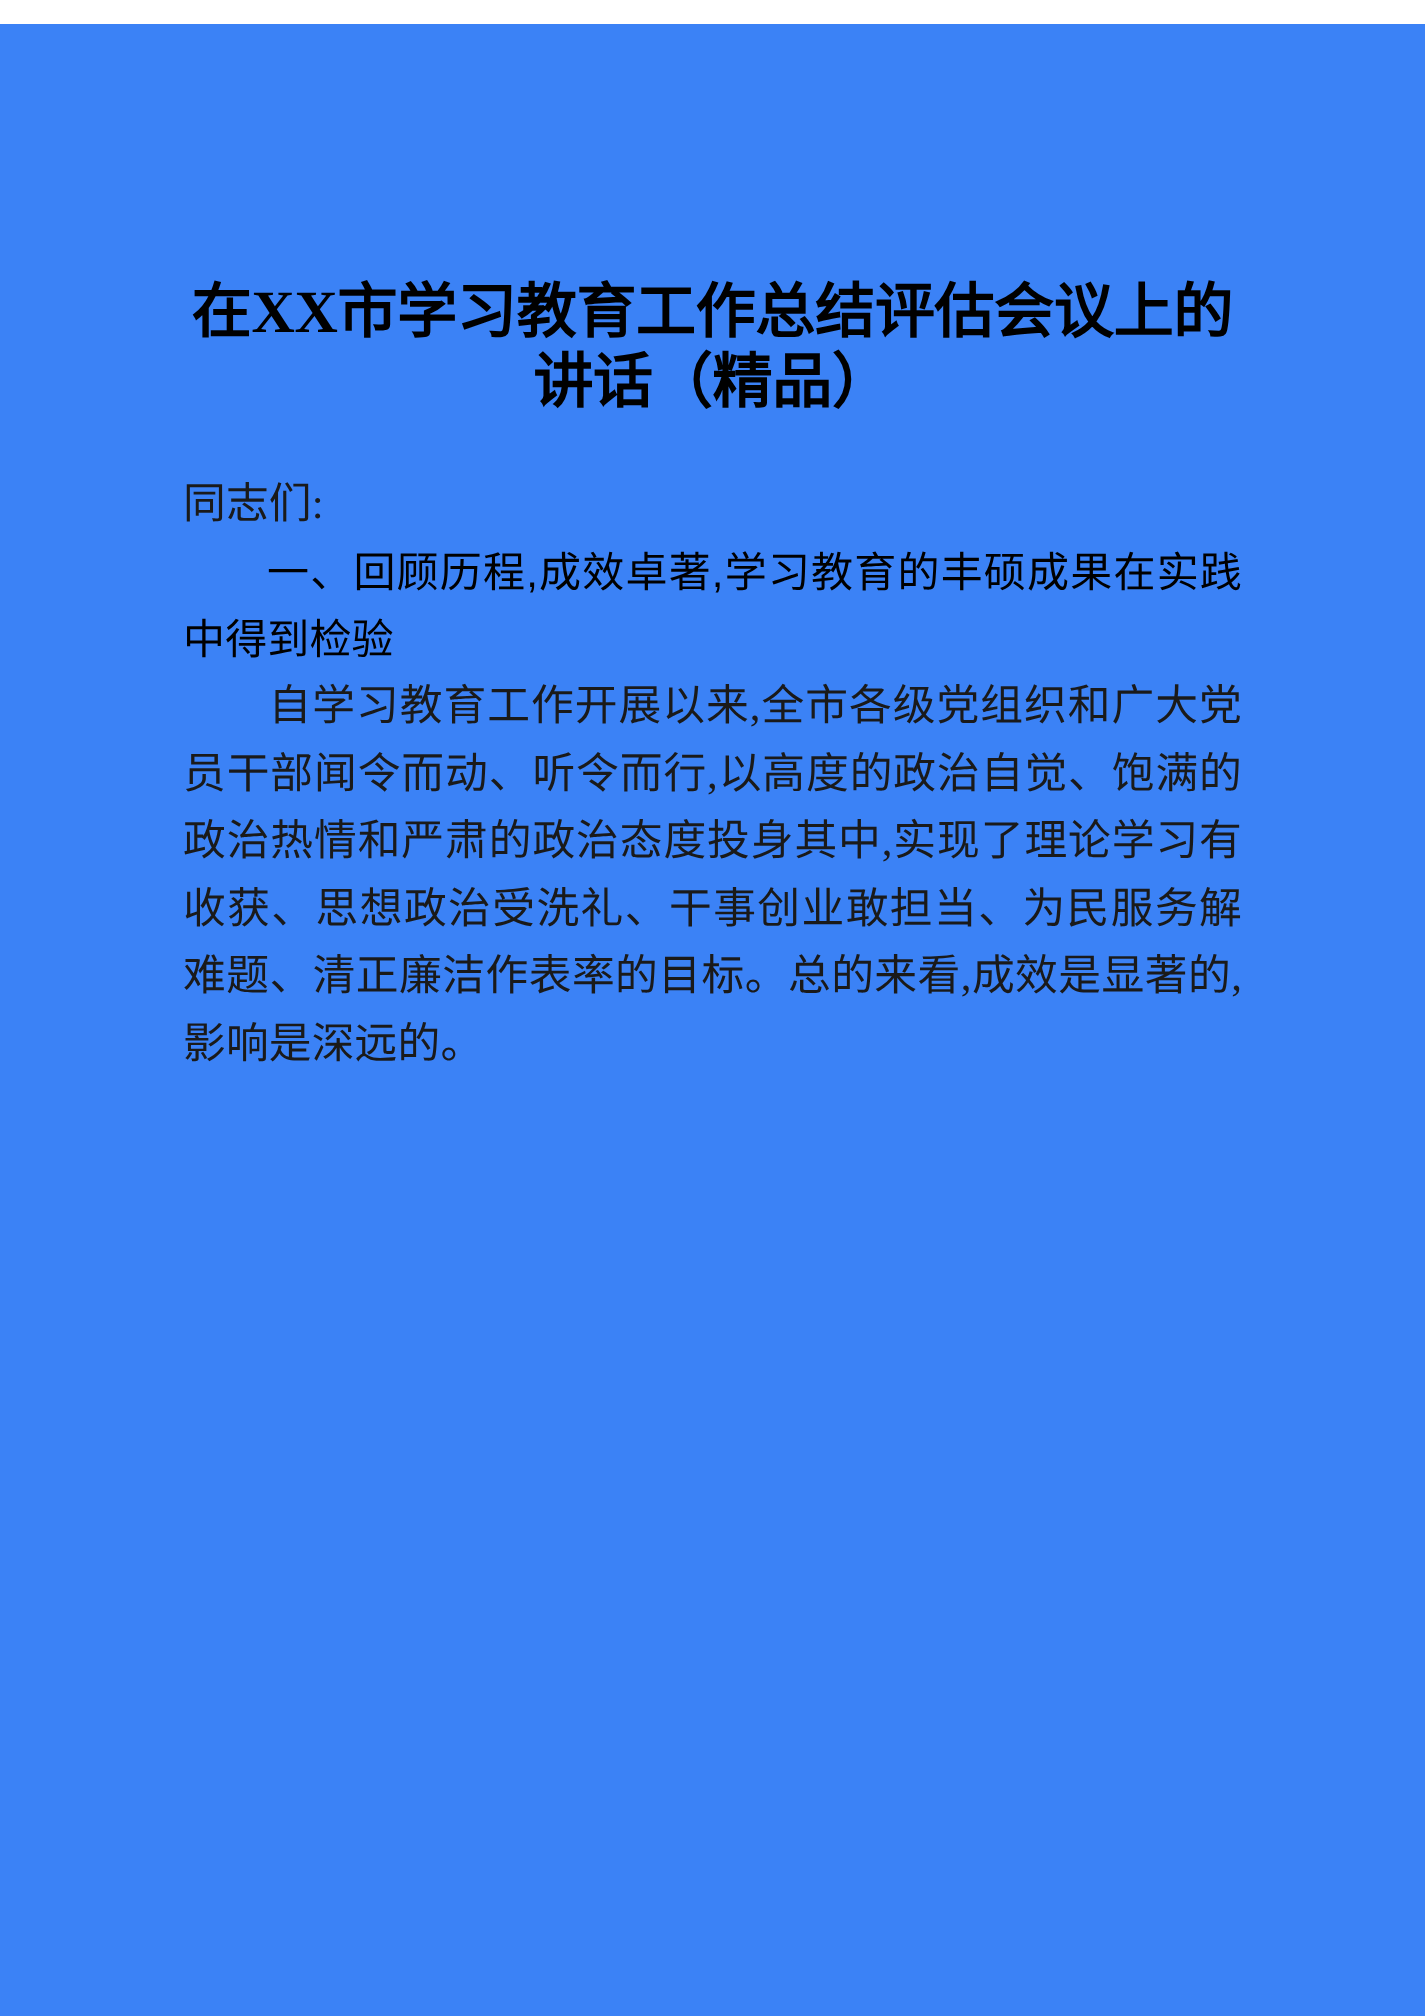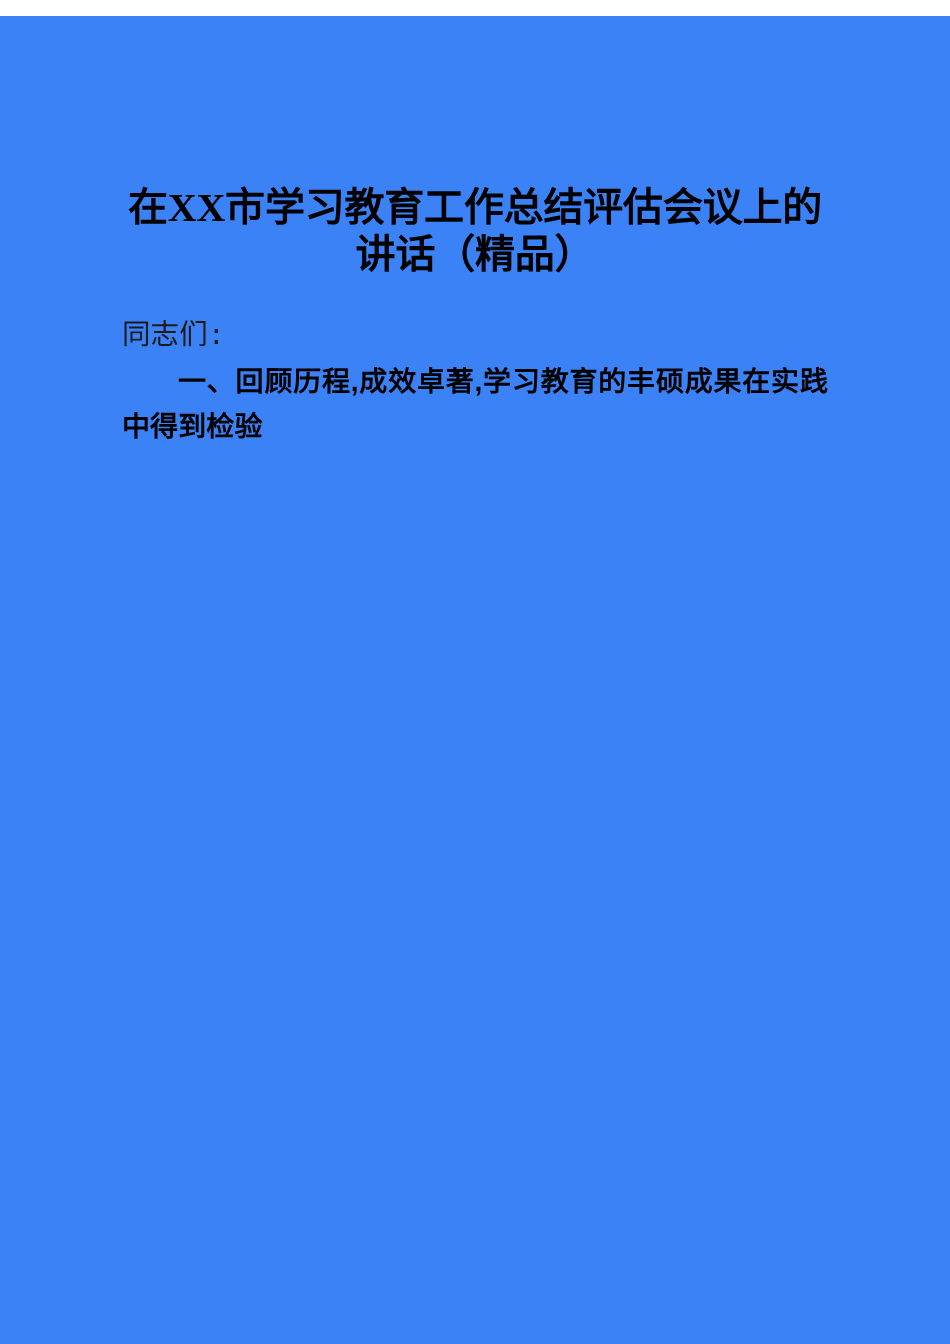--- a/index.html
+++ b/index.html
@@ -57,29 +57,28 @@
   .para.first-block {
     padding-top: 36px;
   }
 
   .para.indent {
     text-indent: 2em;
   }
 
   .para.no-indent {
     text-indent: 0;
-    font-family: Liberation Mono, monospace;
   }
 
   
   .section-heading {
     margin: 0;
     padding: 0;
     font-family: "Liberation Sans", "DejaVu Sans", sans-serif;
-    font-weight: bold;
+    font-weight: normal;
     font-size: 28px;
     line-height: 45px;
     color: #000000;
     text-indent: 2em;
     text-align: justify;
     text-justify: inter-character;
     letter-spacing: 0.1px;
   }
 </style>
 </head>
@@ -89,17 +88,18 @@
 
   <div class="doc-body">
 
     <h1 class="doc-title">在XX市学习教育工作总结评估会议上的讲话（精品）</h1>
 
     <p class="para no-indent first-block">同志们:</p>
 
 
     <p class="section-heading">一、回顾历程,成效卓著,学习教育的丰硕成果在实践中得到检验</p>
 
+    <p class="para indent">自学习教育工作开展以来,全市各级党组织和广大党员干部闻令而动、听令而行,以高度的政治自觉、饱满的政治热情和严肃的政治态度投身其中,实现了理论学习有收获、思想政治受洗礼、干事创业敢担当、为民服务解难题、清正廉洁作表率的目标。总的来看,成效是显著的,影响是深远的。</p>
 
 
   </div>
 
 </div>
 
 </body></html>

